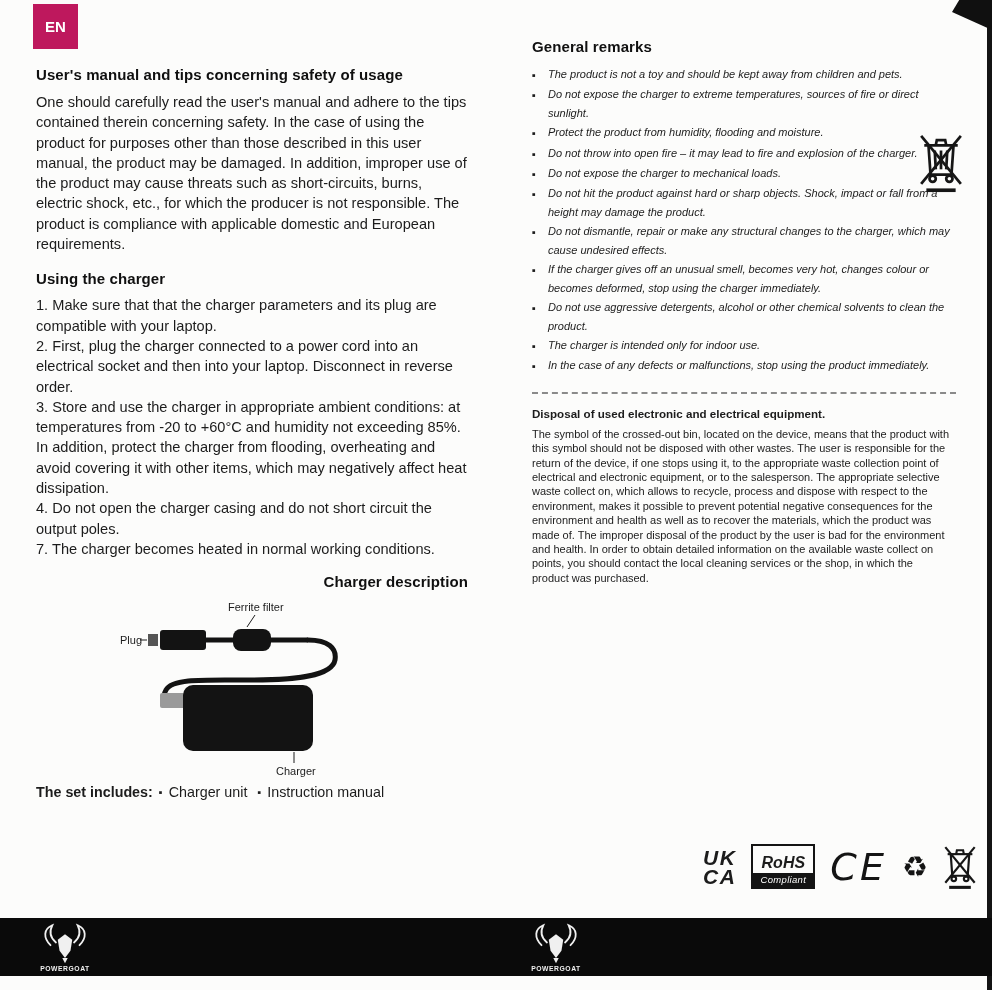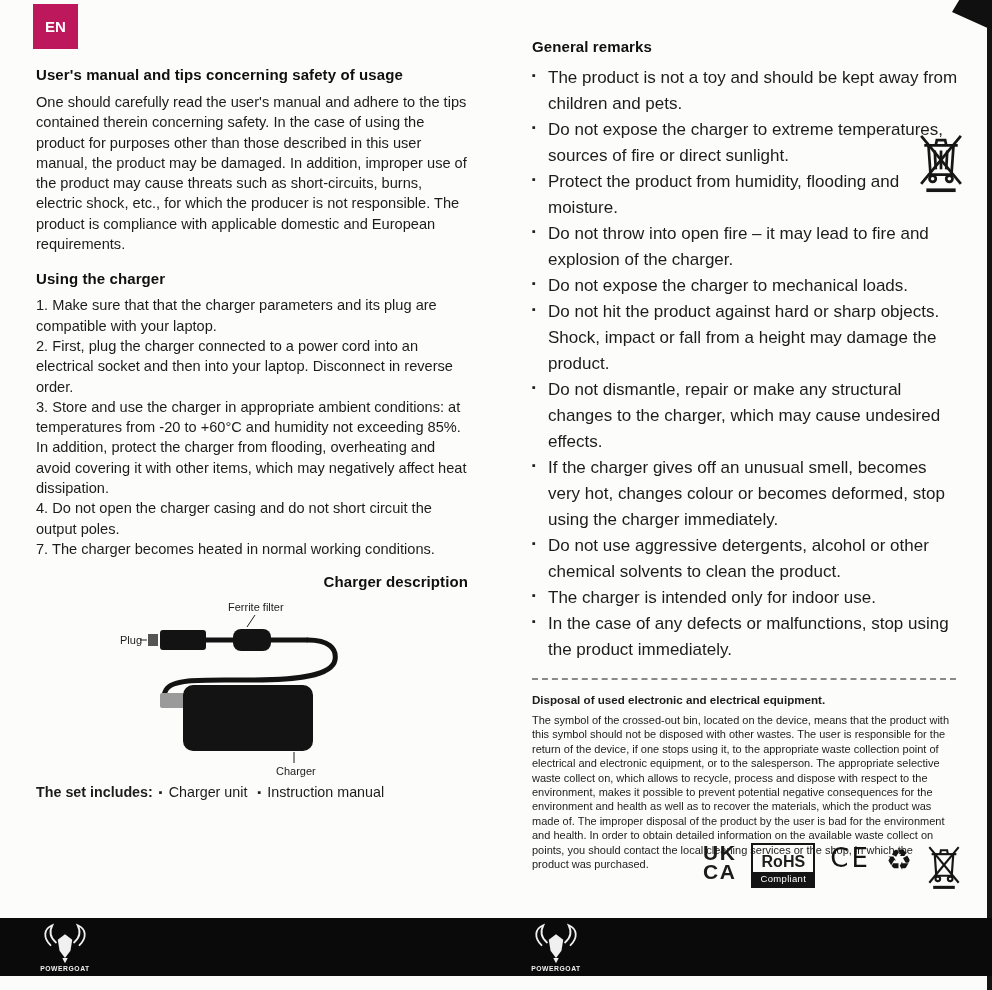--- a/index.html
+++ b/index.html
@@ -26,34 +26,34 @@
   .diagram { margin-top:4px; display:block; }
 
   .set-line { margin-top:4px; font-size:14.3px; }
   .set-label { font-weight:bold; margin-right:6px; }
   .inline-item { margin-right:10px;text-align:right; }
   .inline-item .sq { font-size:11px; margin-right:6px; vertical-align:1px; }
 
   .bullets { margin-top:10px; }
   .bullet-row { display:flex; align-items:flex-start; }
   .bullet-row .sq { width:16px; flex:0 0 16px; font-size:11px; line-height:20.3px; }
-  .bullet-row .bt { font-size:17px; line-height:26px; }
+  .bullet-row .bt { font-size:11px; line-height:19px;font-style:italic; }
 
   .divider { margin-top:15px; border-top:2px dashed #8a8a8a; width:424px; }
   .disposal-h { margin-top:13px; font-size:11.6px; font-weight:bold; }
   .disposal-b { margin-top:7px; font-size:11px; line-height:14.4px; width:420px; }
 
   .bin-top { position:absolute; left:918px; top:130px; }
 
-  .marks { position:absolute; left:703px; top:843px; display:flex; align-items:flex-start; gap:15px; }
+  .marks { position:absolute; left:703px; top:843px; display:flex; align-items:center; gap:15px;font-style:italic; }
   .ukca { font-weight:bold; font-size:21px; line-height:19px; letter-spacing:1.5px; }
   .rohs { border:2px solid #141414; width:64px; text-align:center; }
   .rohs-t { font-size:16px; font-weight:bold; padding:8px 3px 1px; }
   .rohs-s { background:#141414; color:#fff; font-size:9.5px; padding:1px 2px 2px; letter-spacing:0.3px; }
-  .ce { font-family:"DejaVu Sans", sans-serif; font-size:26px; letter-spacing:3px; color:#141414; }
+  .ce { font-family:"DejaVu Sans", sans-serif; font-size:38px; letter-spacing:3px; color:#141414; }
   .recycle { font-family:"DejaVu Sans", sans-serif; font-size:29px; color:#141414; }
 
   .footer-band { position:absolute; left:0; top:918px; width:992px; height:58px; background:#0a0a0a;
     display:block; }
   .logo { position:absolute; top:3px; }
   .logo.l1 { left:36px; }
   .logo.l2 { left:527px; }
 </style>
 </head>
 <body>

